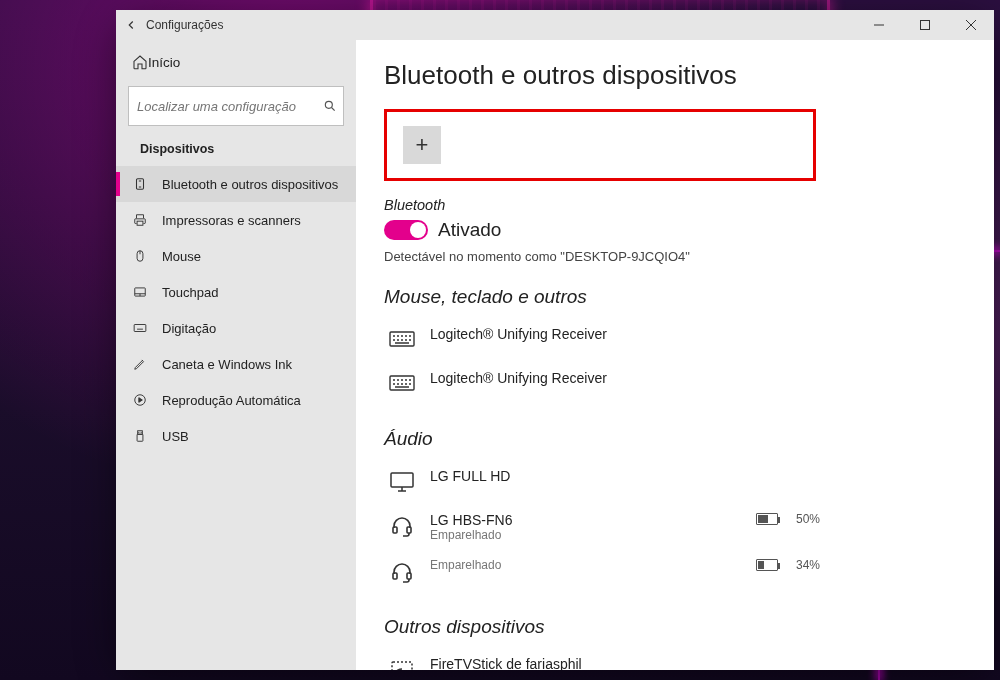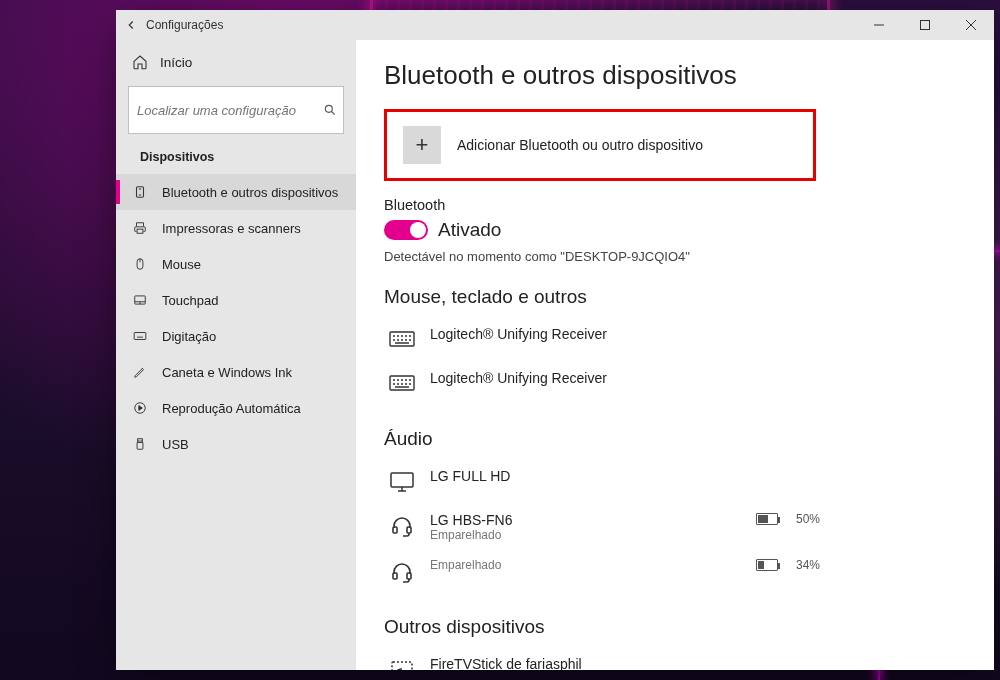--- a/index.html
+++ b/index.html
@@ -12,40 +12,40 @@
 .neon-sign { position:absolute; top:0; right:170px; width:460px; height:60px; border:3px solid rgba(255,30,180,.9); border-top:none; border-radius:0 0 8px 8px; box-shadow:0 0 12px 3px rgba(255,30,180,.7), inset 0 0 12px rgba(255,30,180,.5); background:repeating-linear-gradient(90deg,rgba(255,30,180,.15) 0 3px,transparent 3px 12px); opacity:.55; }
 
 .window { position:absolute; top:10px; left:116px; right:6px; bottom:10px; background:#fff; box-shadow:0 10px 40px rgba(0,0,0,.45); display:flex; flex-direction:column;border-radius:29px; }
 .titlebar { height:30px; display:flex; align-items:center; justify-content:space-between; background:#e6e6e6; }
 .titlebar-left { display:flex; align-items:center; gap:8px; padding-left:8px; font-size:12px; color:#333; }
 .win-controls { display:flex; }
 .win-btn { width:46px; height:30px; display:flex; align-items:center; justify-content:center; cursor:pointer; }
 
 .body { flex:1; display:flex; overflow:hidden; }
 .sidebar { width:240px; background:#e6e6e6; display:flex; flex-direction:column; padding-top:6px; }
-.home-row { display:flex; align-items:center; gap:12px; padding:8px 16px; font-size:13.5px; color:#222; cursor:pointer; }
+.home-row { display:flex; align-items:center; padding:8px 16px; font-size:13.5px; color:#222; cursor:pointer; }
 .search-wrap { margin:8px 12px 10px; }
-.search-box { position:relative; height:48px; background:#fff; border:1px solid #bfbfbf; }
+.search-box { position:relative; height:40px; background:#fff; border:1px solid #bfbfbf; }
 .search-input { width:100%; height:100%; border:none; background:transparent; padding:0 30px 0 8px; font-size:13px; outline:none; font-style:italic; color:#666; }
 .search-icon { position:absolute; right:6px; top:50%; transform:translateY(-50%); color:#555; }
 .section-label { font-size:12.5px; font-weight:600; padding:6px 24px 10px; color:#222; }
 .nav { display:flex; flex-direction:column; }
 .nav-item { display:flex; align-items:center; gap:14px; padding:10px 16px; font-size:13px; color:#222; cursor:pointer; position:relative; }
 .nav-item.active { background:#d8d8d8; }
 .nav-item.active::before { content:""; position:absolute; left:0; top:6px; bottom:6px; width:4px; background:#e3008c; }
 .nav-item .ic { width:16px; height:16px; display:flex; align-items:center; justify-content:center; color:#444; flex-shrink:0; }
 
 .main { flex:1; background:#fff; overflow-y:auto; padding:20px 28px 30px; }
 .page-title { font-size:26px; font-weight:300; color:#222; margin-bottom:18px; }
 .add-device { display:flex; align-items:center; gap:16px; padding:10px 12px; cursor:pointer; width:420px; }
 .add-device-hl { border:3px solid #e60000; padding:4px; width:432px; margin-bottom:16px; }
 .plus-box { width:38px; height:38px; background:#d9d9d9; display:flex; align-items:center; justify-content:center; font-size:22px; color:#333; }
 .add-label { font-size:14px; color:#222; }
 
-.subhead { font-size:14.5px; color:#222; margin:12px 0 6px; }
+.subhead { font-size:14.5px; color:#222; margin:12px 0 6px;font-style:italic; }
 .subhead.big { font-size:19px; font-weight:400; margin:22px 0 10px; }
 .toggle-row { display:flex; align-items:center; gap:10px; margin-bottom:8px; }
 .toggle { width:44px; height:20px; border-radius:10px; background:#e3008c; position:relative; cursor:pointer; }
 .toggle::after { content:""; position:absolute; right:2px; top:2px; width:16px; height:16px; border-radius:50%; background:#fff; }
 .toggle-label { font-size:19px; color:#222; }
 .detect-line { font-size:13px; color:#444; margin-bottom:4px; }
 
 .device-row { display:flex; align-items:flex-start; gap:14px; padding:8px 4px; width:440px; }
 .device-ic { width:28px; height:28px; display:flex; align-items:center; justify-content:center; color:#333; flex-shrink:0; }
 .device-info { flex:1; display:flex; flex-direction:column; }
@@ -191,21 +191,20 @@
         </div>
       </div>
     </div>
 
     <div class="main">
       <h1 class="page-title">Bluetooth e outros dispositivos</h1>
 
       <div class="add-device-hl">
         <div class="add-device">
           <div class="plus-box">+</div>
-          <div class="add-label">Adicionar Bluetooth ou outro dispositivo</div>
         </div>
       </div>
 
       <div class="subhead">Bluetooth</div>
       <div class="toggle-row">
         <div class="toggle"></div>
         <span class="toggle-label">Ativado</span>
       </div>
       <div class="detect-line">Detectável no momento como "DESKTOP-9JCQIO4"</div>
 

